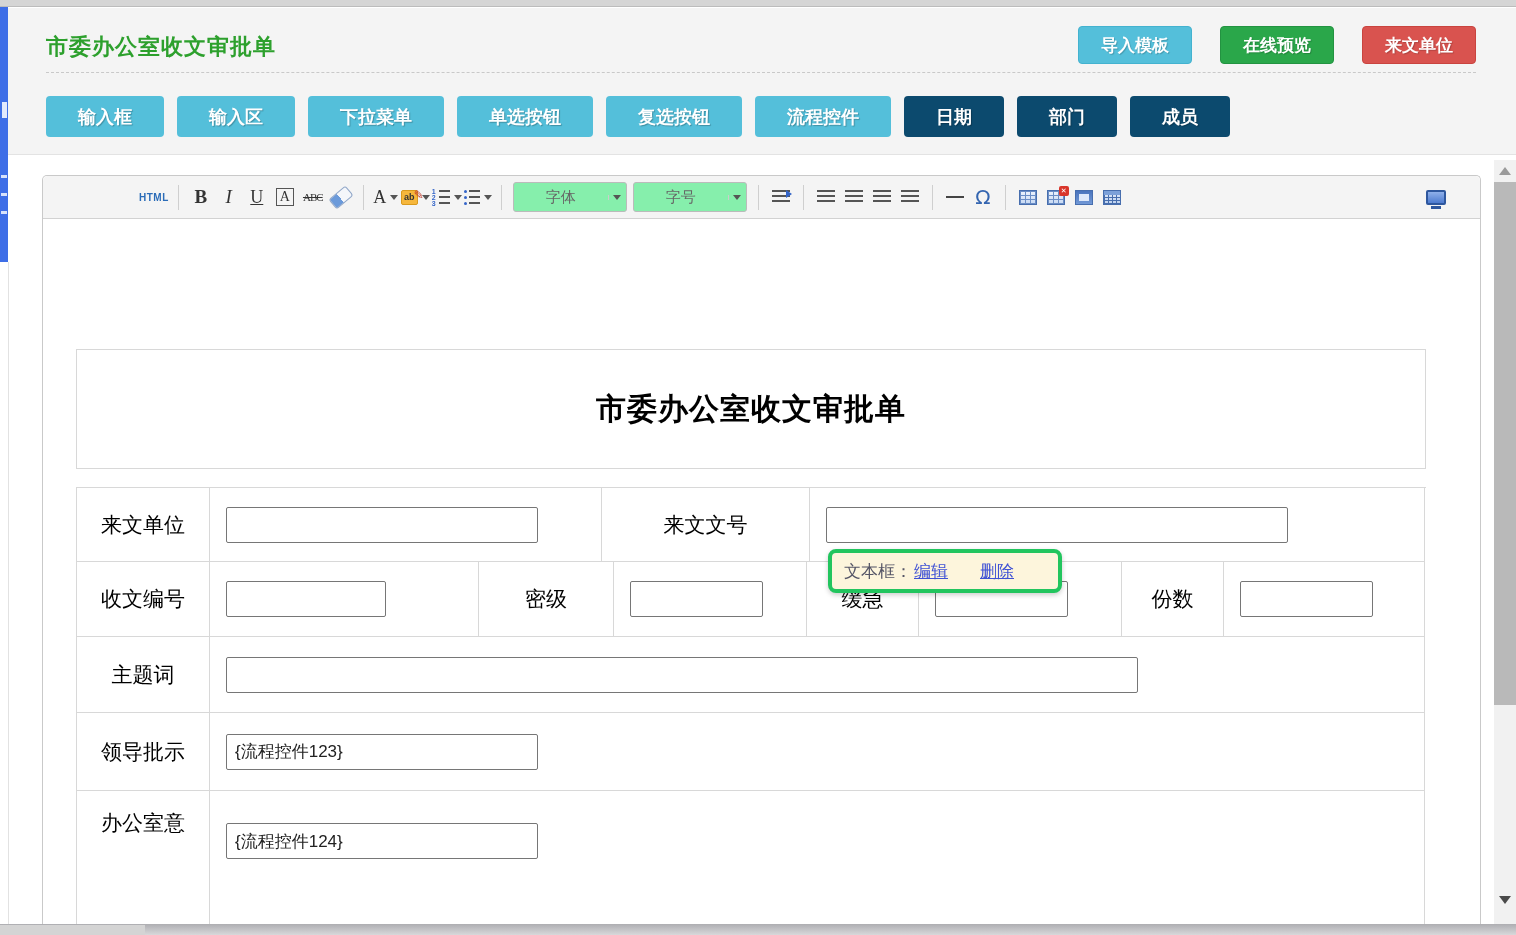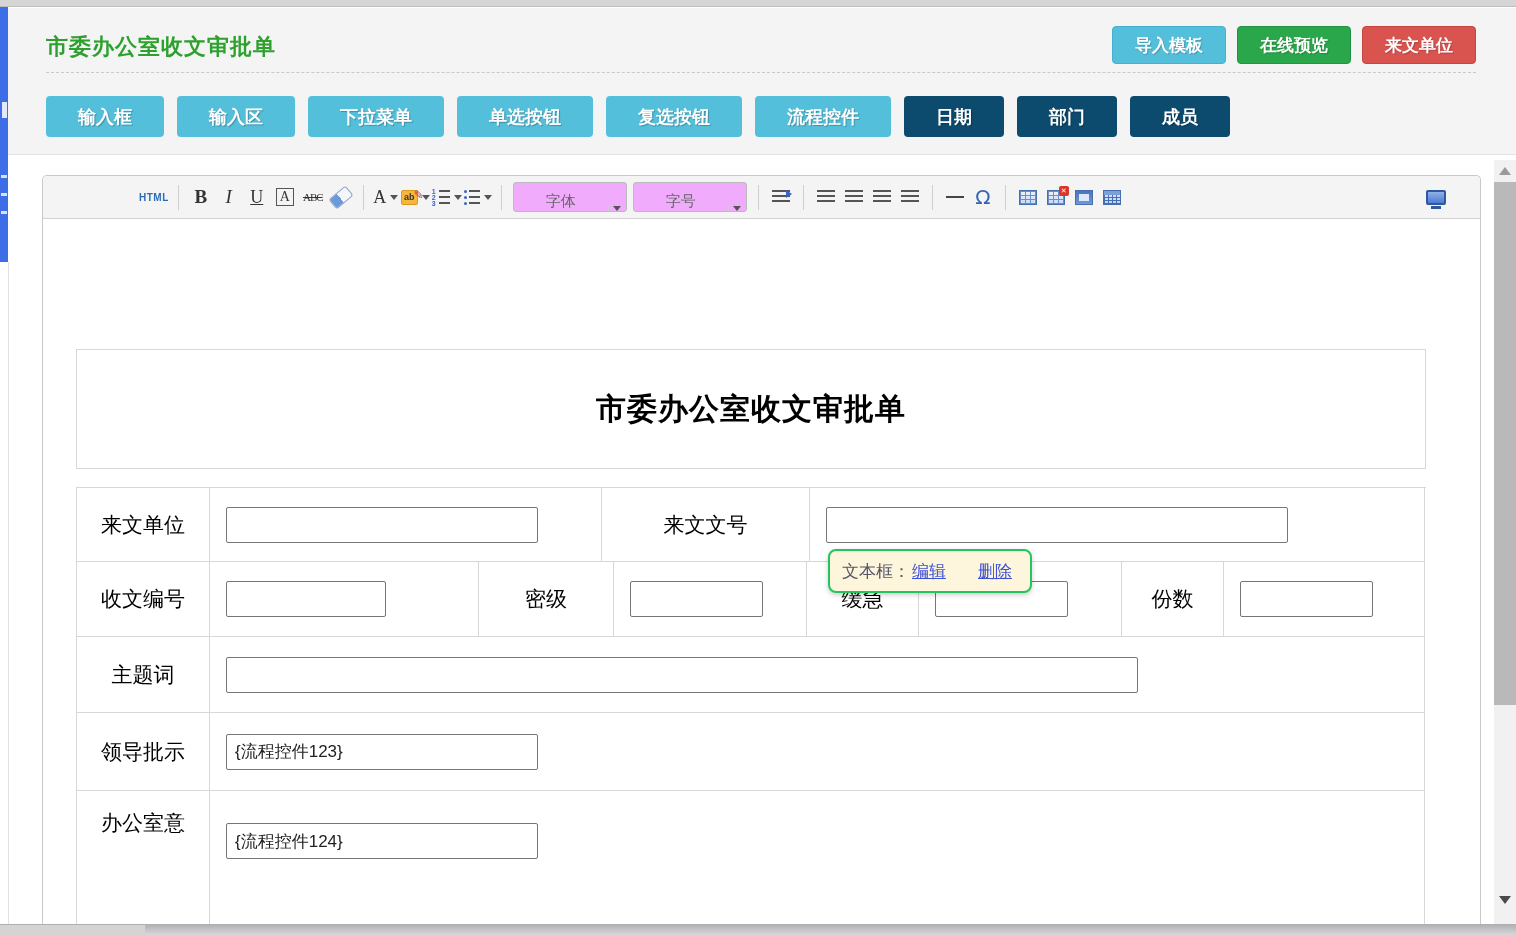--- a/index.html
+++ b/index.html
@@ -14,21 +14,21 @@
   .left-dock .mark1 { position:absolute; left:2px; top:95px; width:5px; height:16px; background:#fff; opacity:.85; }
   .left-dock .mark2, .left-dock .mark3, .left-dock .mark4 { position:absolute; left:1px; width:6px; height:3px; background:#fff; opacity:.8; }
   .left-dock .mark2 { top:168px; } .left-dock .mark3 { top:186px; } .left-dock .mark4 { top:204px; }
   .left-edge-line { position:absolute; left:8px; top:262px; width:1px; height:673px; background:#e2e2e2; }
 
   
   .header { position:absolute; left:8px; top:8px; width:1508px; height:147px;
     background:#f4f4f4; border-bottom:1px solid #e3e3e3; }
   .page-title { position:absolute; left:38px; top:24px; font-size:22px; font-weight:bold;
     color:#2da02d; font-family:"Liberation Serif","DejaVu Serif",serif; letter-spacing:1px; }
-  .hdr-actions { position:absolute; right:40px; top:18px; display:flex; gap:11px; }
+  .hdr-actions { position:absolute; right:40px; top:18px; display:flex; gap:28px; }
   .act-btn { height:38px; padding:0 22px; border:none; border-radius:4px; color:#fff;
     font-size:17px; font-weight:bold; font-family:"Liberation Serif","DejaVu Serif",serif;
     display:flex; align-items:center; cursor:pointer; text-shadow:1px 1px 1px rgba(0,0,0,.2); }
   .act-import { background:#54bfda; border:1px solid #43b2cf; }
   .act-preview { background:#2aa74a; border:1px solid #239341; }
   .act-save { background:#d9534f; border:1px solid #c9443f; }
   .dashed-divider { position:absolute; left:38px; right:40px; top:64px; border-top:1px dashed #c9c9c9; }
   .components { position:absolute; left:38px; top:88px; display:flex; gap:13px; }
   .comp-btn { height:41px; padding:0 32px; border:none; border-radius:4px; color:#fff;
     font-size:18px; font-weight:bold; font-family:"Liberation Serif","DejaVu Serif",serif;
@@ -57,22 +57,22 @@
   .eraser { width:22px; height:13px; border-radius:3px; border:1px solid #8fa6c8;
     background:linear-gradient(to right,#6b9ada 0 45%,#f4f6fa 45%); transform:rotate(-40deg); }
   .hilite-box { width:17px; height:15px; background:#f6b73c; border:1px solid #d99a1e; border-radius:2px;
     color:#333; font-size:9px; font-weight:bold; display:flex; align-items:center; justify-content:center; position:relative; }
   .hilite-box::after { content:"✎"; position:absolute; right:-7px; top:-3px; color:#c0392b; font-size:12px; }
   .ico-list { display:flex; flex-direction:column; gap:3px; }
   .ico-list .row { display:flex; align-items:center; gap:2px; height:3px; }
   .ico-list .num { color:#3465c8; font-size:7px; line-height:3px; width:5px; font-weight:bold; }
   .ico-list .dot { width:3px; height:3px; border-radius:50%; background:#3465c8; }
   .ico-list .bar { width:11px; height:2px; background:#555; }
-  .tb-select { width:114px; height:30px; background:#f0abfc; border:1px solid #bbb; border-radius:3px;
-    display:flex; align-items:flex-end; cursor:pointer; margin:0 3px; flex:none; }
+  .tb-select { width:114px; height:30px; background:#86efac; border:1px solid #bbb; border-radius:3px;
+    display:flex; align-items:center; cursor:pointer; margin:0 3px; flex:none; }
   .tb-select .lbl { flex:1; display:flex; align-items:center; justify-content:center; color:#666; font-size:15px;
     font-family:"Liberation Serif","DejaVu Serif",serif; }
   .tb-select .dd { width:18px; border-left:1px solid #ccc; display:flex; align-items:center; justify-content:center; }
   .bars { width:18px; height:14px; background:repeating-linear-gradient(to bottom,#555 0 2px,transparent 2px 5px); }
   .indent-wrap { position:relative; }
   .indent-wrap::after { content:""; position:absolute; right:-2px; top:0px; width:0; height:0;
     border-top:4px solid transparent; border-bottom:4px solid transparent; border-left:6px solid #3465c8; }
   .hr-g { width:18px; height:2px; background:#444; }
   .omega-g { color:#3465b0; font-size:20px; font-family:"DejaVu Sans",sans-serif; }
   .ico-tbl { width:18px; height:15px; border:1px solid #476eae; position:relative; flex:none;
@@ -103,22 +103,22 @@
   .fields { margin-top:18px; width:1350px; border-left:1px solid #d8d8d8; border-top:1px solid #d8d8d8; }
   .frow { display:flex; width:1348px; }
   .fcell { border-right:1px solid #d8d8d8; border-bottom:1px solid #d8d8d8;
     display:flex; align-items:center; }
   .fcell.lab { justify-content:center; font-size:21px; color:#000; }
   .fcell.inp { padding-left:16px; }
   .tinput { height:36px; border:1px solid #767676; border-radius:2px; background:#fff;
     font-size:17px; color:#222; padding:0 8px; font-family:"Liberation Sans",sans-serif; }
 
   
-  .tooltip { position:absolute; left:828px; top:549px; width:204px; height:44px;
-    background:#fdf5dc; border:2px solid #22c55e; border-radius:8px;
+  .tooltip { position:absolute; left:828px; top:549px; width:234px; height:44px;
+    background:#fdf5dc; border:4px solid #22c55e; border-radius:8px;
     box-shadow:0 2px 5px rgba(0,0,0,.2); display:flex; align-items:center; padding:0 12px;
     font-size:17px; color:#556; z-index:20; }
   .tooltip a { color:#3f51d5; text-decoration:underline; cursor:pointer; }
   .tooltip .lnk-edit { margin-left:2px; }
   .tooltip .lnk-del { margin-left:32px; }
 
   
   .vscroll { position:absolute; left:1494px; top:160px; width:22px; height:775px; background:#f1f1f1; }
   .vs-up { position:absolute; top:2px; left:0; width:22px; height:18px; display:flex; align-items:center;
     justify-content:center; cursor:pointer; }

